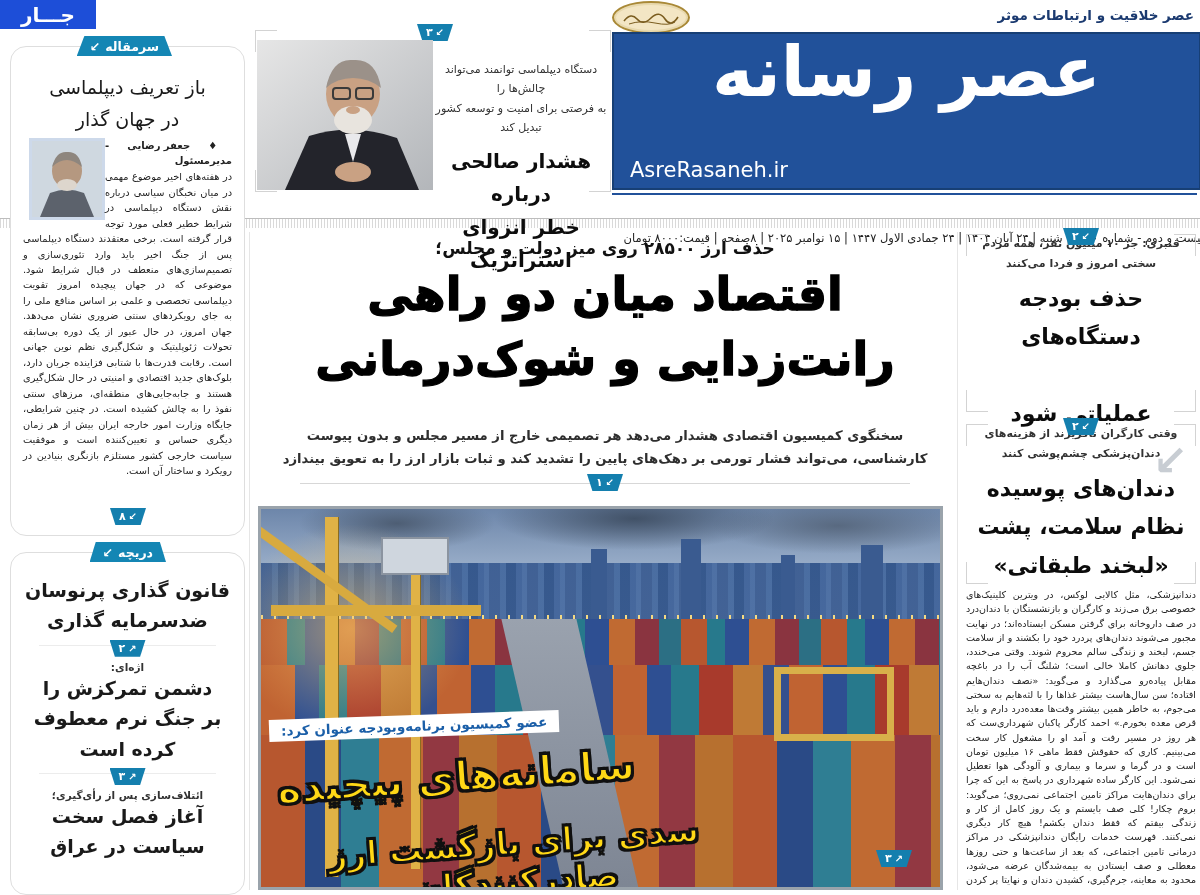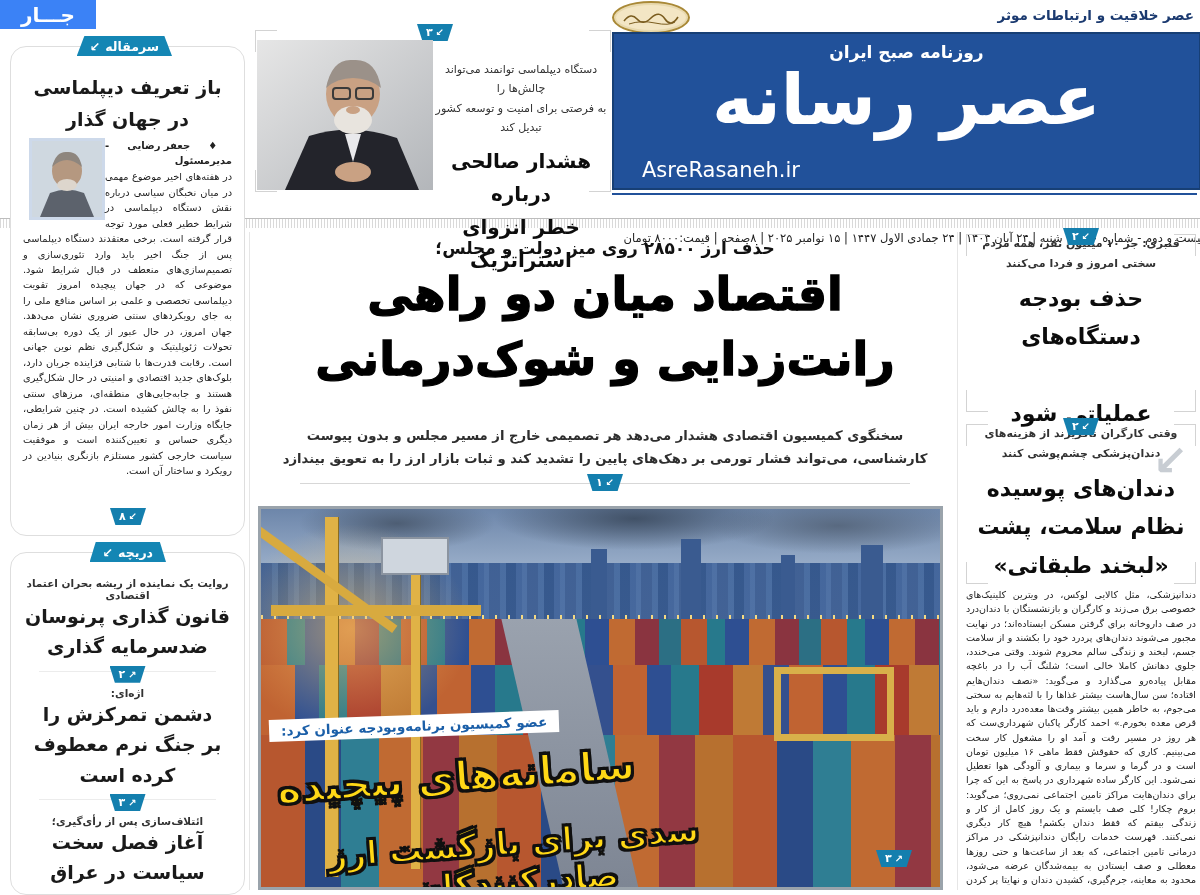--- a/index.html
+++ b/index.html
@@ -1,32 +1,32 @@
 <!DOCTYPE html>
 <html lang="fa"><head>
 <meta charset="utf-8">
 <style>
   html,body{margin:0;padding:0;background:#f2f2f2;}
   .page{position:relative;width:1200px;height:895px;background:#ffffff;overflow:hidden;
         font-family:"DejaVu Sans", sans-serif;direction:rtl;color:#1a1a1a;}
   .abs{position:absolute;}
 
   
-  .watermark{left:0;top:0;width:96px;height:29px;background:#3b82f6;color:#fff;
+  .watermark{left:0;top:0;width:96px;height:29px;background:#1d4ed8;color:#fff;
              font-size:20px;font-weight:bold;display:flex;align-items:center;justify-content:center;}
   .slogan{right:6px;top:7px;font-size:13.5px;font-weight:bold;color:#1b3a70;}
   .stamp{left:612px;top:1px;width:74px;height:29px;border:2px solid #a98937;border-radius:50%;
          background:#f3e6c4;box-shadow:inset 0 0 0 2px #e8d9ae;display:flex;align-items:center;justify-content:center;}
 
   
   .masthead{left:612px;top:32px;width:585px;height:154px;background:#21519a;border:2px solid #173f75;
             color:#fff;text-align:center;}
   .masthead .tagline{margin-top:8px;font-size:17px;font-weight:bold;}
   .masthead .title{font-size:70px;font-weight:bold;line-height:1.05;margin-top:2px;letter-spacing:1px;}
-  .masthead .url{position:absolute;left:16px;bottom:6px;font-size:21px;direction:ltr;margin-left:12px;}
+  .masthead .url{position:absolute;left:16px;bottom:6px;font-size:21px;direction:ltr;}
   .mast-underline{left:612px;top:193px;width:585px;height:2px;background:#21519a;}
 
   .dateline{left:644px;top:199px;width:585px;font-size:11.5px;font-weight:400;color:#222;text-align:center;white-space:nowrap;margin-top:32px;}
   .hatch{left:0;top:218px;width:1200px;height:9px;border-top:1px solid #bdbdbd;
          background:repeating-linear-gradient(90deg,#d9d9d9 0 1px,#ffffff 1px 3px);}
 
   
   .brk{background-image:
         linear-gradient(#d3d3d3,#d3d3d3),linear-gradient(#d3d3d3,#d3d3d3),
         linear-gradient(#d3d3d3,#d3d3d3),linear-gradient(#d3d3d3,#d3d3d3),
@@ -51,21 +51,21 @@
   .salehi .badge{position:absolute;top:-6px;left:162px;}
   .salehi-photo{position:absolute;left:2px;bottom:2px;width:176px;height:150px;}
   .salehi-text{position:absolute;right:4px;top:30px;width:172px;text-align:center;}
   .salehi-kicker{font-size:11px;font-weight:400;color:#333;line-height:1.75;}
   .salehi-title{font-size:20px;font-weight:bold;color:#0d0d0d;line-height:1.65;margin-top:8px;}
 
   
   .edbox{left:10px;top:46px;width:233px;height:488px;padding:0;}
   .edbox .tab{position:absolute;top:-11px;right:72px;}
   .ed-inner{padding:24px 12px 8px 12px;}
-  .ed-title{font-size:19px;font-weight:bold;line-height:1.7;}
+  .ed-title{font-size:19px;font-weight:normal;line-height:1.7;}
   .ed-byline{font-size:10px;font-weight:bold;color:#222;margin:8px 0 16px;}
   .ed-body{font-size:9.8px;line-height:1.58;text-align:justify;color:#1c1c1c;margin-top:2px;}
   .ed-photo{float:left;width:76px;height:82px;margin-left:6px;margin-bottom:3px;
             border:3px solid #cdd9ea;box-sizing:border-box;}
   .edbox .badge{position:absolute;bottom:10px;left:99px;}
 
   .drbox{left:10px;top:552px;width:233px;height:341px;}
   .drbox .tab{position:absolute;top:-11px;right:78px;}
   .dr-inner{padding:22px 10px 6px 10px;}
   .dr-kicker{font-size:10.5px;font-weight:600;color:#333;margin-top:2px;}
@@ -139,21 +139,20 @@
   <div class="abs watermark">جـــار</div>
   <div class="abs slogan">عصر خلاقیت و ارتباطات موثر</div>
   <div class="abs stamp">
     <svg width="60" height="20" viewBox="0 0 60 20">
         <path d="M3 13 Q10 4 16 11 T30 10 T44 11 T57 9" fill="none" stroke="#7a5c1e" stroke-width="1.6"></path>
         <path d="M8 16 Q20 12 34 15 T54 14" fill="none" stroke="#7a5c1e" stroke-width="1"></path>
       </svg>
   </div>
 
   <div class="abs masthead">
-    <div class="tagline">روزنامه صبح ایران</div>
     <div class="title">عصر رسانه</div>
     <div class="url">AsreRasaneh.ir</div>
   </div>
   <div class="abs mast-underline"></div>
   <div class="abs dateline">سال بیست و دوم - شماره ۴۰۶۰ | شنبه | ۲۴ آبان ۱۴۰۴ | ۲۴ جمادی الاول ۱۴۴۷ | ۱۵ نوامبر ۲۰۲۵ | ۸صفحه | قیمت:۸۰۰۰ تومان</div>
   <div class="abs hatch"></div>
 
   <div class="abs salehi brk">
     <div class="badge">
       <span>۳</span>
@@ -224,21 +223,20 @@
     </div>
   </div>
 
   <div class="abs drbox rbox ctr">
     <div class="tab">
       <span>↙</span>
       <span>دریچه</span>
     </div>
     <div class="dr-inner">
       <div>
-        <div class="dr-kicker">روایت یک نماینده از ریشه بحران اعتماد اقتصادی</div>
         <div class="dr-title">
           <span>قانون گذاری پرنوسان</span><br>
           <span>ضدسرمایه گذاری</span>
         </div>
         <div class="dr-sep"></div>
         <div class="dr-badge-row"><span class="badge">
           <span>۲</span>
           <span class="ar">↗</span>
             </span>
         </div>

